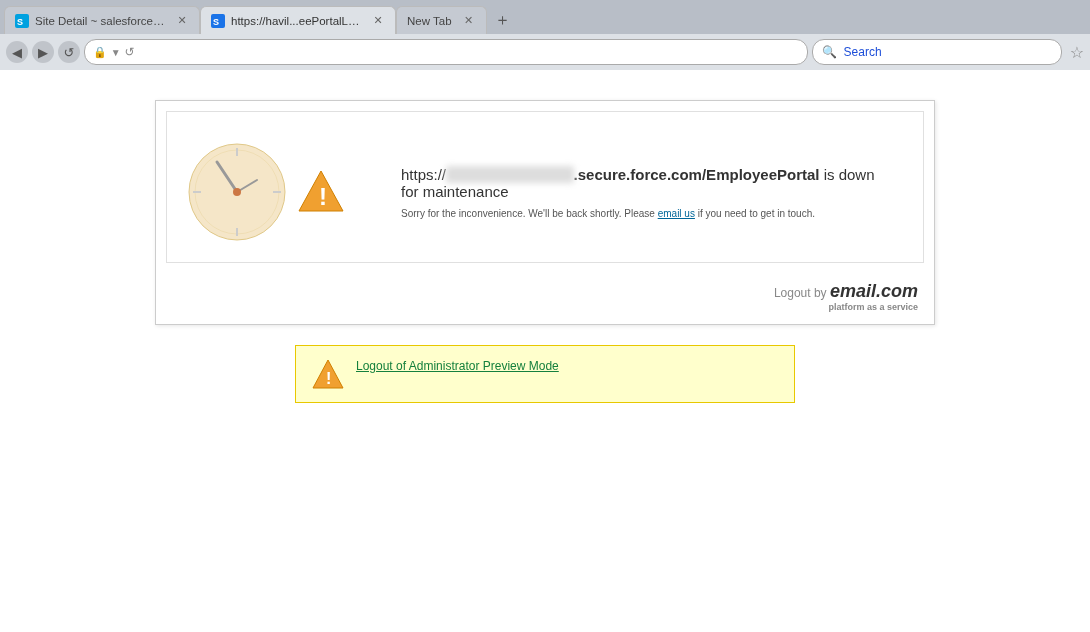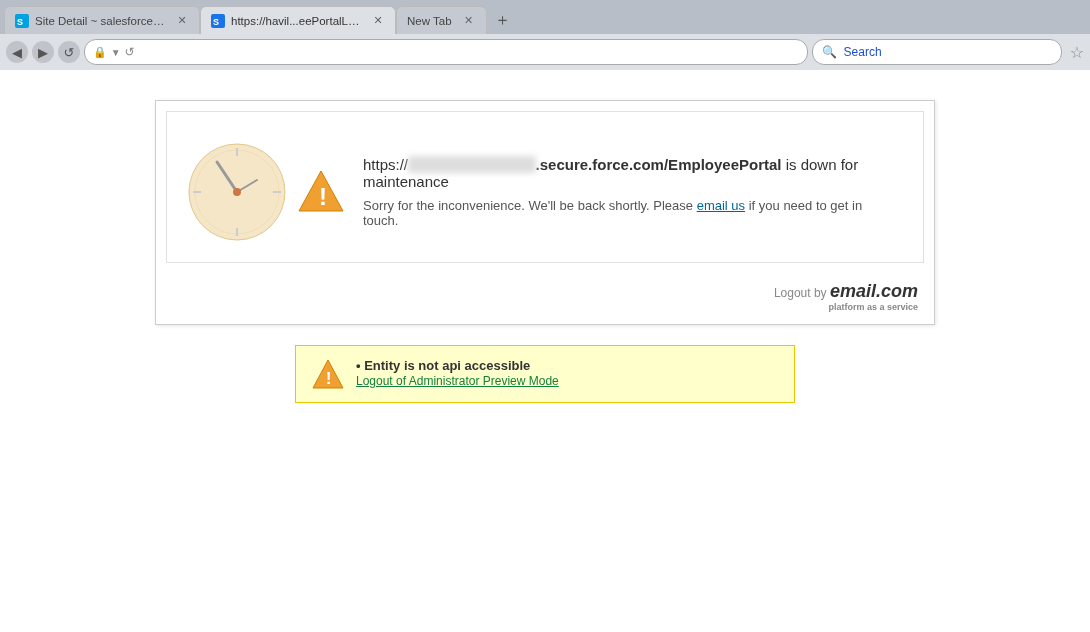--- a/index.html
+++ b/index.html
@@ -143,24 +143,24 @@
       position: relative;
       flex-shrink: 0;
       margin-right: 10px;
     }
     .warning-icon-large {
       width: 50px;
       height: 50px;
       flex-shrink: 0;
       margin-right: 16px;
     }
-    .maintenance-text { flex: 1; }
+    .maintenance-text { flex: 1; margin-left: 38px; }
     .maintenance-title { font-size: 15px; font-weight: normal; margin-bottom: 8px; color: #333; }
     .maintenance-title strong { font-weight: bold; }
-    .maintenance-sub { font-size: 13px; color: #555; }
+    .maintenance-sub { font-size: 10px; color: #555; }
     .maintenance-sub a { color: #006699; text-decoration: underline; }
     .powered-by {
       text-align: right;
       padding: 8px 16px 12px 0;
       font-size: 12px;
       color: #888;
     }
     .force-logo { font-size: 18px; font-weight: bold; color: #333; font-style: italic; }
     .force-logo span { font-size: 10px; color: #888; font-weight: normal; display: block; text-align: right; font-style: normal; }
 
@@ -284,18 +284,17 @@
   </div>
 
   <div class="error-box">
     <div class="warning-small">
       <svg width="32" height="32" viewBox="0 0 32 32">
         <polygon points="16,2 31,30 1,30" fill="#f0a030" stroke="#d08000" stroke-width="1"></polygon>
         <text x="14" y="26" font-size="16" font-weight="bold" fill="white">!</text>
       </svg>
     </div>
     <div class="error-content">
-      <div class="error-bullet">• Entity is not api accessible</div>
       <a href="#" class="error-link">Logout of Administrator Preview Mode</a>
     </div>
   </div>
 
 </div>
 
 </body></html>

